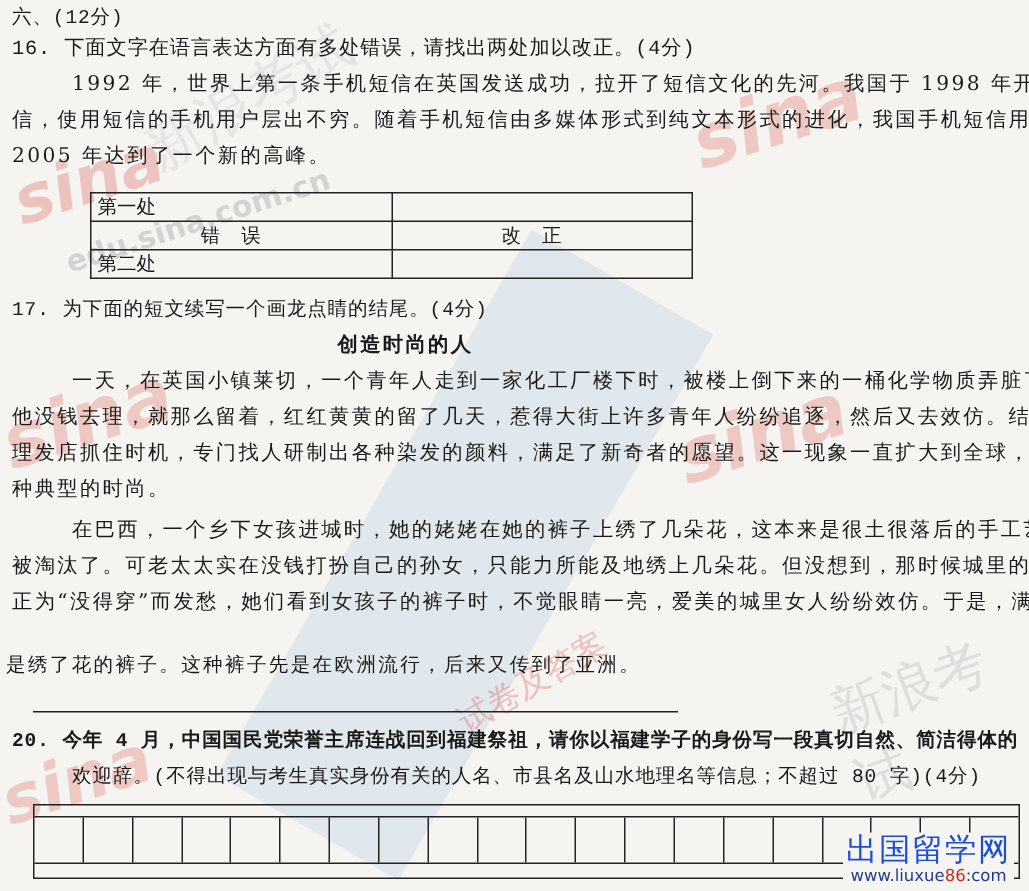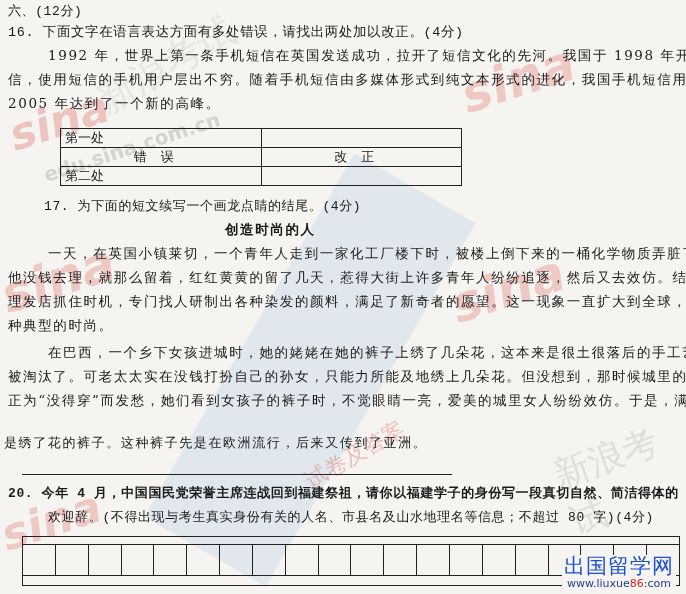--- a/index.html
+++ b/index.html
@@ -62,21 +62,21 @@
       <td class="hdr">错误</td>
       <td class="hdr">改正</td>
     </tr>
     <tr>
       <td>第二处</td>
       <td></td>
     </tr>
   </tbody>
     </table>
 
-  <div class="line sans" style="left:8px;top:197px;font-size:13px;margin-left:36px;">17. 为下面的短文续写一个画龙点睛的结尾。(4分)</div>
+  <div class="line sans" style="left:8px;top:197px;font-size:13px;">17. 为下面的短文续写一个画龙点睛的结尾。(4分)</div>
   <div class="line kai" style="left:225px;top:221px;font-size:13.5px;font-weight:bold;">创造时尚的人</div>
 
   <div class="line kai" style="left:48px;top:245px;">一天，在英国小镇莱切，一个青年人走到一家化工厂楼下时，被楼上倒下来的一桶化学物质弄脏了头发。</div>
   <div class="line kai" style="left:8px;top:269px;">他没钱去理，就那么留着，红红黄黄的留了几天，惹得大街上许多青年人纷纷追逐，然后又去效仿。结果，有家</div>
   <div class="line kai" style="left:8px;top:293px;">理发店抓住时机，专门找人研制出各种染发的颜料，满足了新奇者的愿望。这一现象一直扩大到全球，成为一</div>
   <div class="line kai" style="left:8px;top:317px;">种典型的时尚。</div>
 
   <div class="line kai" style="left:48px;top:344px;">在巴西，一个乡下女孩进城时，她的姥姥在她的裤子上绣了几朵花，这本来是很土很落后的手工艺，早就</div>
   <div class="line kai" style="left:8px;top:368px;">被淘汰了。可老太太实在没钱打扮自己的孙女，只能力所能及地绣上几朵花。但没想到，那时候城里的女人</div>
   <div class="line kai" style="left:8px;top:392px;">正为“没得穿”而发愁，她们看到女孩子的裤子时，不觉眼睛一亮，爱美的城里女人纷纷效仿。于是，满大街都</div>

